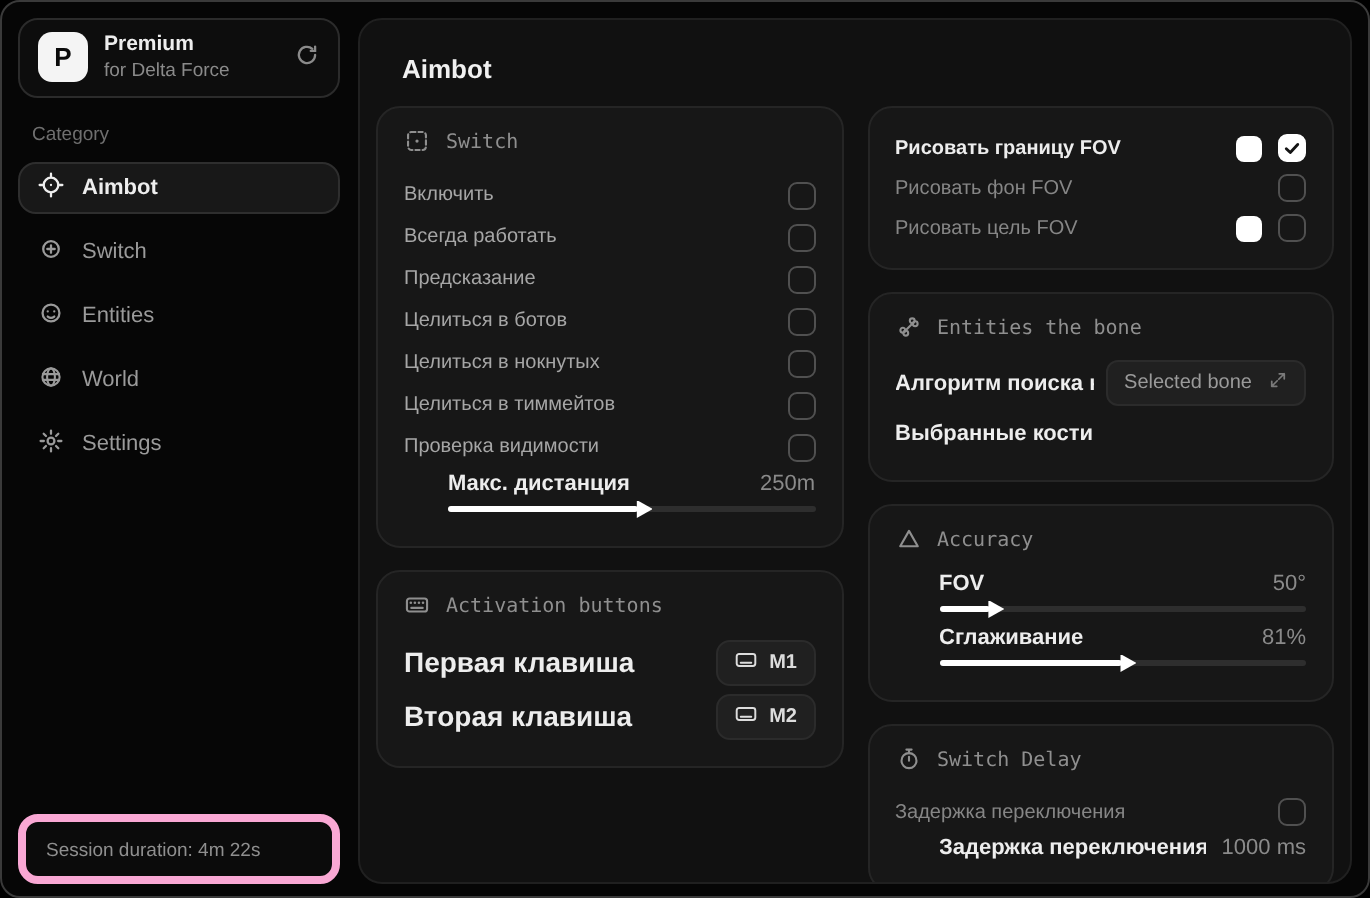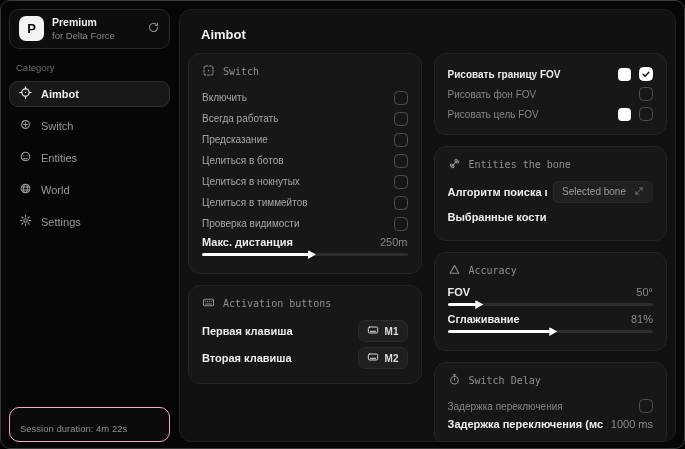--- a/index.html
+++ b/index.html
@@ -16,21 +16,21 @@
   .ptitle{color:#ededed;font-size:10.5px;font-weight:700;}
   .psub{color:#8a8a8a;font-size:9.5px;}
   .refresh-btn{color:#8a8a8a;display:flex;cursor:pointer;background:none;border:none;padding:0;}
   .cat{color:#6f6f6f;font-size:9.5px;margin:13px 7px 8px;}
   .nav{display:flex;flex-direction:column;gap:6px;}
   .nav-item{display:flex;align-items:center;gap:9px;height:26px;padding:0 9px;border-radius:9px;
     color:#9a9a9a;font-size:11px;border:1px solid transparent;cursor:pointer;}
   .nav-item.active{background:#181818;border-color:#2e2e2e;color:#ededed;font-weight:600;}
   .nav-item svg{flex-shrink:0;}
   .spacer{flex:1;}
-  .session-card{border:1px solid #f9a8d4;background:#0b0b0b;border-radius:10px;padding:8px 10px 7px;
+  .session-card{border:4px solid #f9a8d4;background:#0b0b0b;border-radius:10px;padding:8px 10px 7px;
     color:#8f8f8f;font-size:9.5px;min-height:35px;display:flex;align-items:flex-end;}
   
   .main{flex:1;border:1px solid #202020;border-radius:12px;background:#111111;
     padding:4px 8px 0 8px;display:flex;flex-direction:column;overflow:hidden;min-width:0;}
   .main-title{color:#f0f0f0;font-size:13px;font-weight:700;margin:13px 0 11px 13px;}
   .cols{display:flex;gap:12px;align-items:flex-start;flex:1;min-height:0;}
   .col{flex:1;min-width:0;}
   .card{background:#171717;border:1px solid #252525;border-radius:12px;padding:10px 13px;margin-bottom:11px;}
   .chead{display:flex;align-items:center;gap:8px;color:#8f8f8f;
     font-family:"DejaVu Sans Mono",monospace;font-size:10px;margin-bottom:8px;height:15px;}
@@ -40,31 +40,31 @@
   .vrow .lbl{color:#868686;}
   .vrow.on .lbl{color:#ededed;font-weight:700;}
   .ctrls{display:flex;align-items:center;gap:8px;}
   .cb{width:14px;height:14px;border:1.5px solid #505050;border-radius:4.5px;background:transparent;
     display:flex;align-items:center;justify-content:center;cursor:pointer;flex-shrink:0;padding:0;}
   .cb svg{display:none;}
   .cb.checked{background:#fff;border-color:#fff;}
   .cb.checked svg{display:block;}
   .swatch{width:13px;height:13px;border-radius:4px;cursor:pointer;border:none;padding:0;}
   
-  .sgroup{margin-top:1px;}
+  .sgroup{margin-top:1px;margin-left:22px;}
   .sg-row{display:flex;justify-content:space-between;align-items:center;margin:2px 0 5px;}
   .sg-row .lbl{color:#ededed;font-size:11px;font-weight:700;white-space:nowrap;overflow:hidden;}
   .sg-row .val{color:#8a8a8a;font-size:11px;flex-shrink:0;margin-left:8px;}
   .track{position:relative;height:3px;background:#2e2e2e;border-radius:2px;margin:5px 0 7px;cursor:pointer;}
   .fill{position:absolute;left:0;top:0;height:3px;background:#fff;border-radius:2px;}
   .thumb{position:absolute;right:-7px;top:50%;transform:translateY(-50%);width:8px;height:9px;
     background:#fff;clip-path:polygon(0 0,100% 50%,0 100%);}
   
   .arow{display:flex;justify-content:space-between;align-items:center;height:24px;margin:3px 0;}
-  .arow .lbl{color:#ededed;font-size:11px;font-weight:700;}
+  .arow .lbl{color:#ededed;font-size:14px;font-weight:700;}
   .key-badge{display:flex;align-items:center;gap:6px;background:#202020;border:1px solid #2b2b2b;
     border-radius:7px;padding:3px 8px;color:#dcdcdc;font-size:10px;font-weight:600;cursor:pointer;}
   
   .brow{display:flex;align-items:center;justify-content:space-between;gap:6px;height:23px;margin:2px 0;}
   .brow .lbl{color:#ededed;font-size:11px;font-weight:700;white-space:nowrap;overflow:hidden;
     flex-shrink:1;min-width:0;}
   .dd{display:flex;align-items:center;gap:8px;background:#202020;border:1px solid #2b2b2b;
     border-radius:6px;padding:4px 8px;color:#9a9a9a;font-size:10px;white-space:nowrap;
     flex-shrink:0;cursor:pointer;}
   .dd svg{color:#7a7a7a;}

